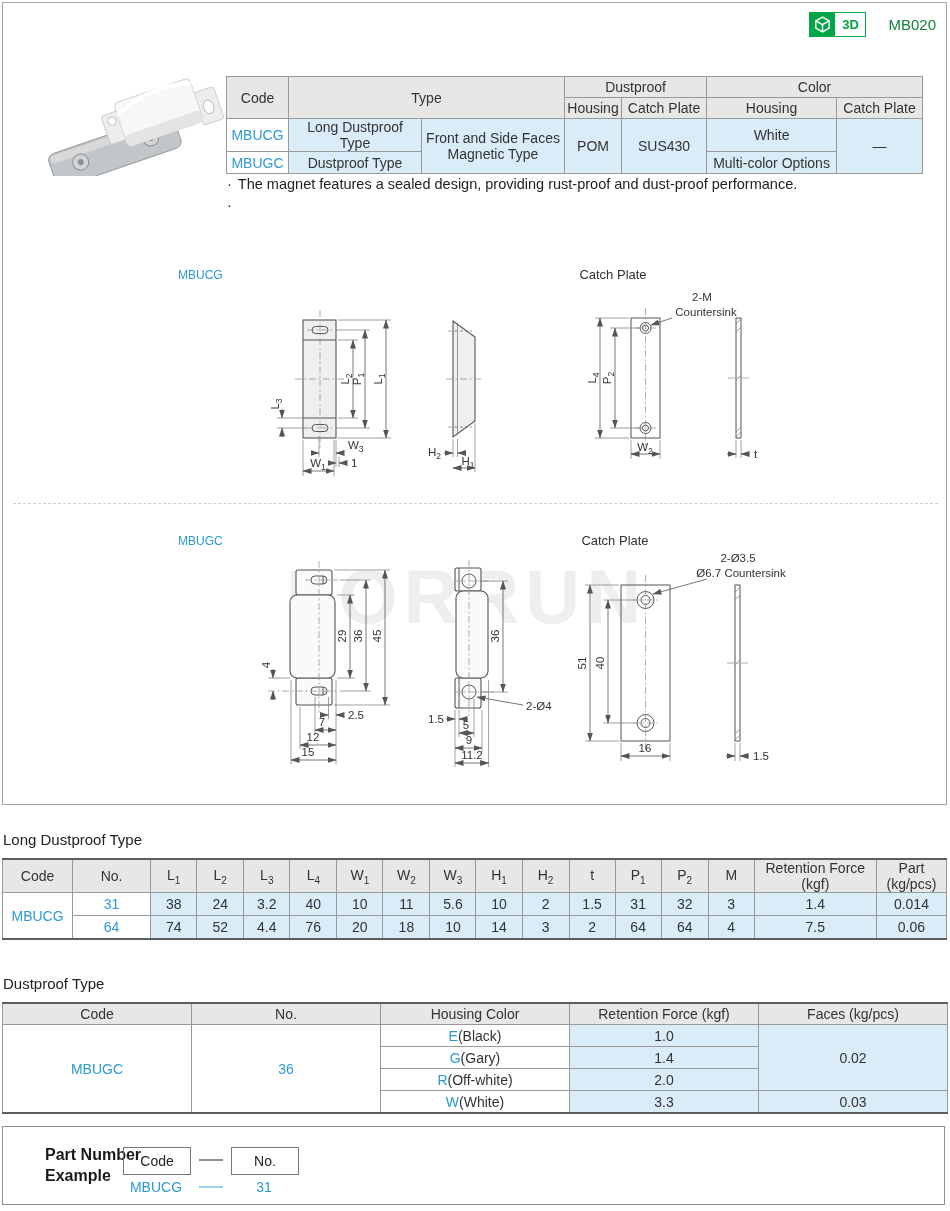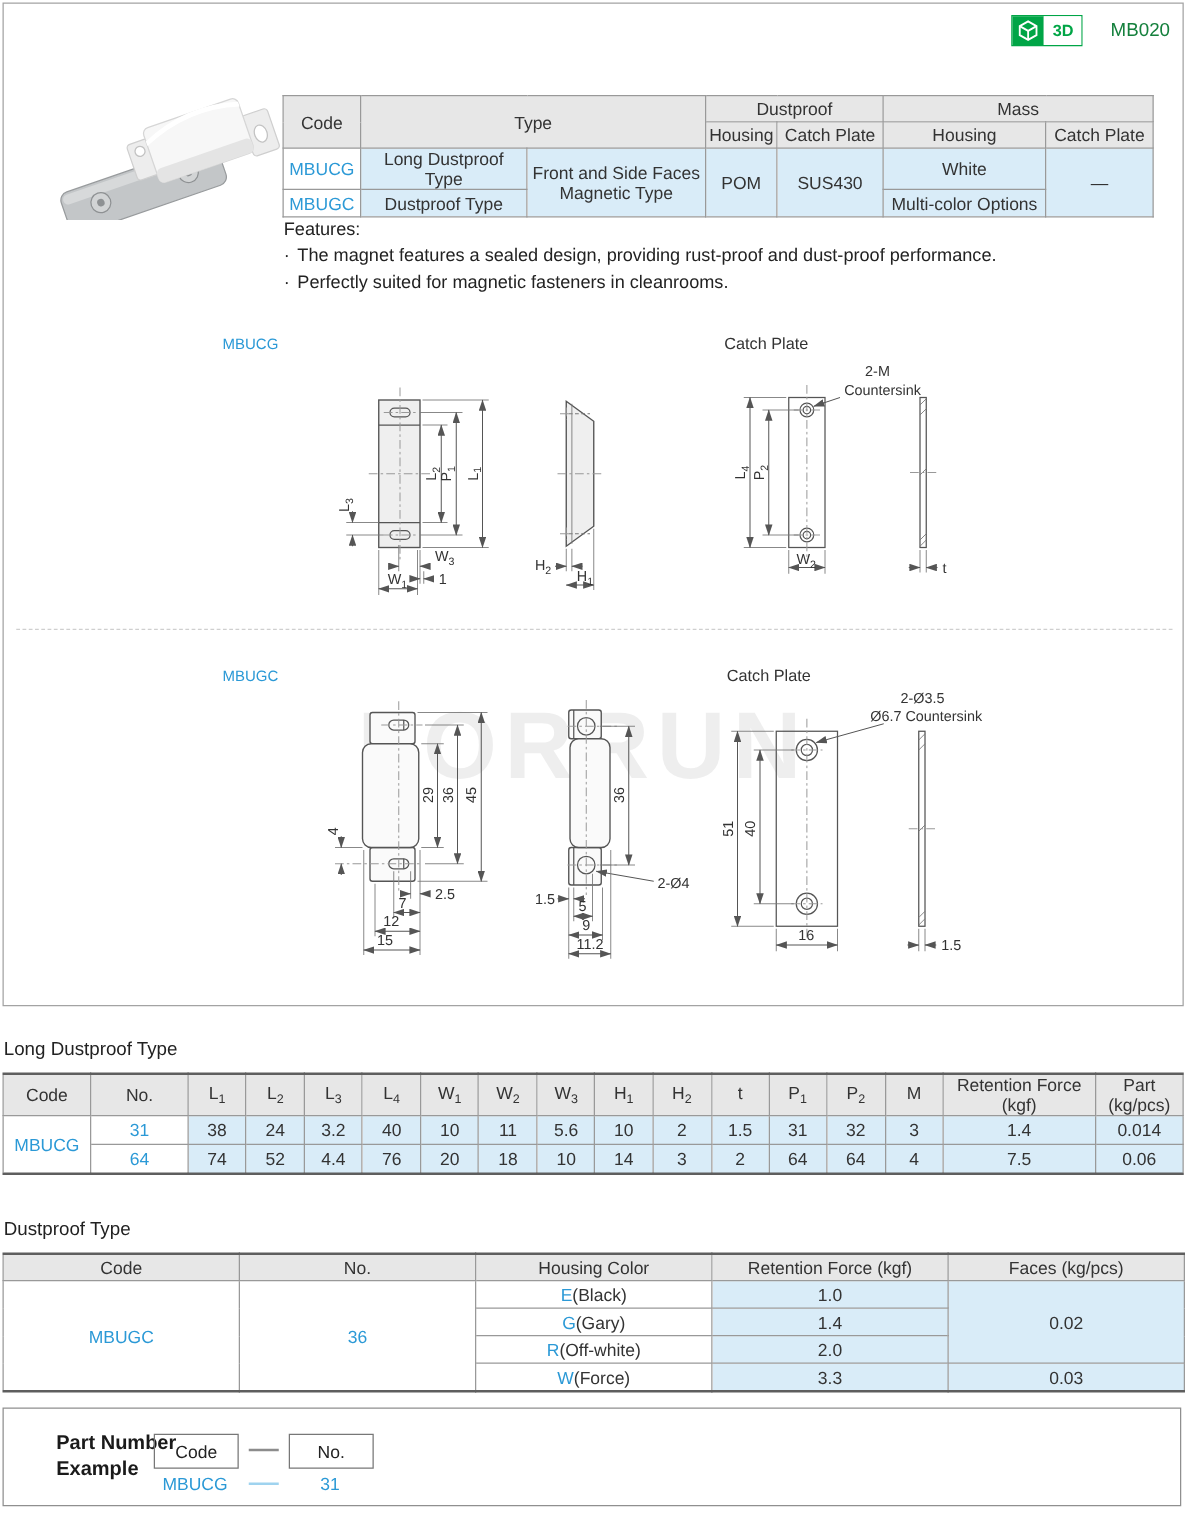--- a/index.html
+++ b/index.html
@@ -109,21 +109,21 @@
         <col style="width:57px">
           <col style="width:85px">
           <col style="width:130px">
           <col style="width:86px">
         </colgroup>
       <tbody>
           <tr>
         <th rowspan="2">Code</th>
         <th colspan="2" rowspan="2">Type</th>
         <th colspan="2" class="hr">Dustproof</th>
-        <th colspan="2" class="hr">Mass</th>
+        <th colspan="2" class="hr">Color</th>
       </tr>
       <tr>
         <th class="hr">Housing</th>
         <th class="hr">Catch Plate</th>
         <th class="hr">Housing</th>
         <th class="hr">Catch Plate</th>
       </tr>
       <tr>
         <td class="blue lk">MBUCG</td>
         <td class="bgblue">Long Dustproof Type</td>
@@ -135,28 +135,26 @@
       </tr>
       <tr>
         <td class="blue lk">MBUGC</td>
         <td class="bgblue">Dustproof Type</td>
         <td class="bgblue">Multi-color Options</td>
       </tr>
     </tbody>
       </table>
 
     <div id="features">
-      <div>Features:</div>
       <div class="fi">
           <span>·</span>
         <span>The magnet features a sealed design, providing rust-proof and dust-proof performance.</span>
         </div>
       <div class="fi">
           <span>·</span>
-        <span>Perfectly suited for magnetic fasteners in cleanrooms.</span>
         </div>
     </div>
 
     <div id="divider"></div>
     <div id="watermark">FORRUN</div>
 
     <svg id="drawings" width="640" height="532" viewBox="0 0 640 532">
       <defs>
         <marker id="ar" markerWidth="9" markerHeight="6" refX="8.5" refY="3" orient="auto" markerUnits="userSpaceOnUse">
           <path d="M0,0 L9,3 L0,6 z" fill="#555"></path>
@@ -532,21 +530,21 @@
     </tr>
     <tr>
       <td><span class="blue">G</span><span>(Gary)</span></td>
       <td class="bgblue">1.4</td>
     </tr>
     <tr>
       <td><span class="blue">R</span><span>(Off-white)</span></td>
       <td class="bgblue">2.0</td>
     </tr>
     <tr>
-      <td><span class="blue">W</span><span>(Force)</span></td>
+      <td><span class="blue">W</span><span>(White)</span></td>
       <td class="bgblue">3.3</td>
       <td class="bgblue">0.03</td>
     </tr>
   </tbody>
     </table>
 
   <div id="pn-box">
     <div id="pn-title">
       <div>Part Number</div>
       <div>Example</div>

